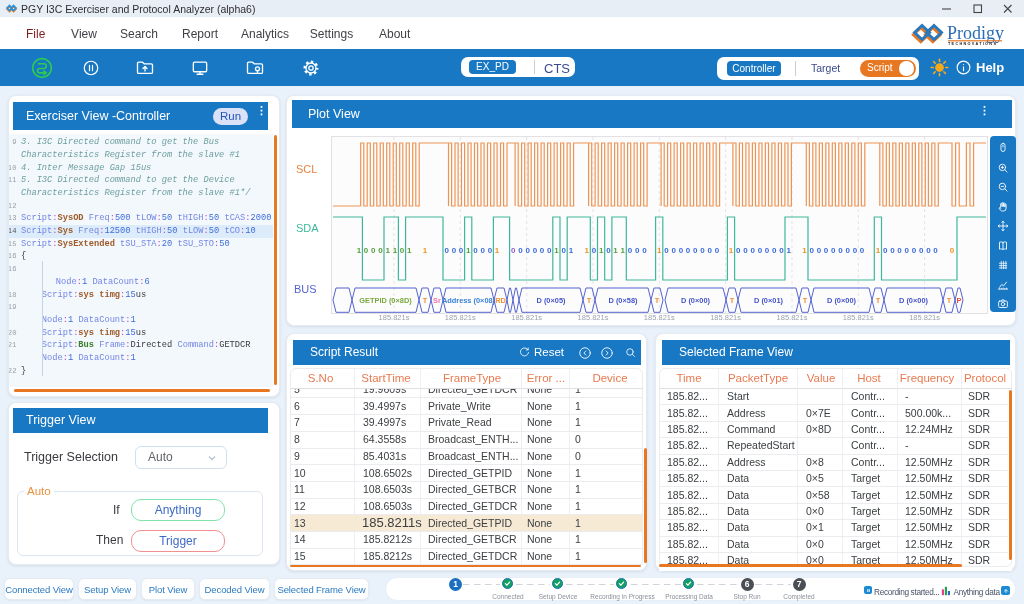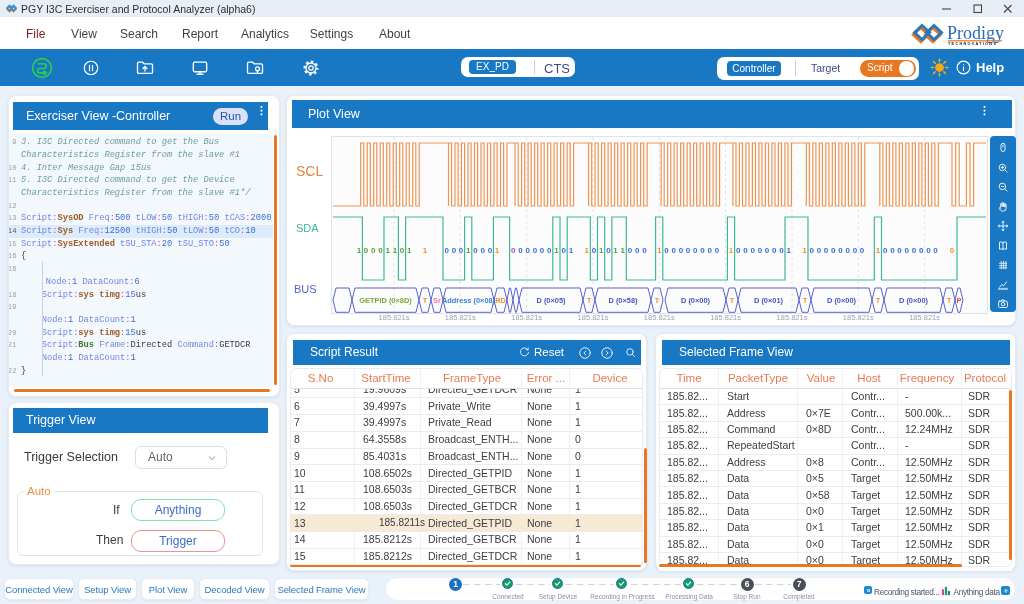--- a/index.html
+++ b/index.html
@@ -112,21 +112,21 @@
     <span style="position:absolute;left:-2px;top:78.3px;width:9.5px;text-align:right;color:#9aa0a6;font-size:7.2px;line-height:12.7px">13</span>
     <span style="position:absolute;left:12px;top:78.3px;white-space:pre"><i style="color:#7486e4">Script</i><i style="color:#bb44bb">:</i><b style="color:#9e5a28">SysOD</b> <i style="color:#7486e4">Freq</i><i style="color:#bb44bb">:</i><i style="color:#3d6cd8">500</i> <i style="color:#7486e4">tLOW</i><i style="color:#bb44bb">:</i><i style="color:#3d6cd8">50</i> <i style="color:#7486e4">tHIGH</i><i style="color:#bb44bb">:</i><i style="color:#3d6cd8">50</i> <i style="color:#7486e4">tCAS</i><i style="color:#bb44bb">:</i><i style="color:#3d6cd8">2000</i></span>
     <div style="position:absolute;left:0;top:91.0px;width:100%;height:12.7px;background:#ddecfa"></div>
     <span style="position:absolute;left:-2px;top:91.0px;width:9.5px;text-align:right;color:#555;font-size:7.2px;line-height:12.7px">14</span>
     <span style="position:absolute;left:12px;top:91.0px;white-space:pre"><i style="color:#7486e4">Script</i><i style="color:#bb44bb">:</i><b style="color:#9e5a28">Sys</b> <i style="color:#7486e4">Freq</i><i style="color:#bb44bb">:</i><i style="color:#3d6cd8">12500</i> <i style="color:#7486e4">tHIGH</i><i style="color:#bb44bb">:</i><i style="color:#3d6cd8">50</i> <i style="color:#7486e4">tLOW</i><i style="color:#bb44bb">:</i><i style="color:#3d6cd8">50</i> <i style="color:#7486e4">tCO</i><i style="color:#bb44bb">:</i><i style="color:#3d6cd8">10</i></span>
     <span style="position:absolute;left:-2px;top:103.7px;width:9.5px;text-align:right;color:#9aa0a6;font-size:7.2px;line-height:12.7px">15</span>
     <span style="position:absolute;left:12px;top:103.7px;white-space:pre"><i style="color:#7486e4">Script</i><i style="color:#bb44bb">:</i><b style="color:#9e5a28">SysExtended</b> <i style="color:#7486e4">tSU_STA</i><i style="color:#bb44bb">:</i><i style="color:#3d6cd8">20</i> <i style="color:#7486e4">tSU_STO</i><i style="color:#bb44bb">:</i><i style="color:#3d6cd8">50</i></span>
     <span style="position:absolute;left:-2px;top:116.4px;width:9.5px;text-align:right;color:#9aa0a6;font-size:7.2px;line-height:12.7px">16</span>
     <span style="position:absolute;left:12px;top:116.4px;white-space:pre"><i style="color:#38383d">{</i></span>
     <span style="position:absolute;left:-2px;top:129.1px;width:9.5px;text-align:right;color:#9aa0a6;font-size:7.2px;line-height:12.7px">16</span>
-    <span style="position:absolute;left:16px;top:141.8px;white-space:pre">    <i style="color:#7486e4">Node</i><i style="color:#bb44bb">:</i><i style="color:#3d6cd8">1</i> <i style="color:#7486e4">DataCount</i><i style="color:#bb44bb">:</i><i style="color:#3d6cd8">6</i></span>
+    <span style="position:absolute;left:26px;top:141.8px;white-space:pre">    <i style="color:#7486e4">Node</i><i style="color:#bb44bb">:</i><i style="color:#3d6cd8">1</i> <i style="color:#7486e4">DataCount</i><i style="color:#bb44bb">:</i><i style="color:#3d6cd8">6</i></span>
     <span style="position:absolute;left:-2px;top:154.5px;width:9.5px;text-align:right;color:#9aa0a6;font-size:7.2px;line-height:12.7px">18</span>
     <span style="position:absolute;left:12px;top:154.5px;white-space:pre">    <i style="color:#7486e4">Script</i><i style="color:#bb44bb">:</i><b style="color:#9e5a28">sys</b> <b style="color:#9e5a28">timg</b><i style="color:#bb44bb">:</i><i style="color:#3d6cd8">15</i><i style="color:#38383d">us</i></span>
     <span style="position:absolute;left:-2px;top:167.2px;width:9.5px;text-align:right;color:#9aa0a6;font-size:7.2px;line-height:12.7px">19</span>
     <span style="position:absolute;left:12px;top:179.9px;white-space:pre">    <i style="color:#7486e4">Node</i><i style="color:#bb44bb">:</i><i style="color:#3d6cd8">1</i> <i style="color:#7486e4">DataCount</i><i style="color:#bb44bb">:</i><i style="color:#3d6cd8">1</i></span>
     <span style="position:absolute;left:-2px;top:192.6px;width:9.5px;text-align:right;color:#9aa0a6;font-size:7.2px;line-height:12.7px">20</span>
     <span style="position:absolute;left:12px;top:192.6px;white-space:pre">    <i style="color:#7486e4">Script</i><i style="color:#bb44bb">:</i><b style="color:#9e5a28">sys</b> <b style="color:#9e5a28">timg</b><i style="color:#bb44bb">:</i><i style="color:#3d6cd8">15</i><i style="color:#38383d">us</i></span>
     <span style="position:absolute;left:-2px;top:205.3px;width:9.5px;text-align:right;color:#9aa0a6;font-size:7.2px;line-height:12.7px">21</span>
     <span style="position:absolute;left:12px;top:205.3px;white-space:pre">    <i style="color:#7486e4">Script</i><i style="color:#bb44bb">:</i><b style="color:#3a7d2c">Bus</b> <i style="color:#7486e4">Frame</i><i style="color:#bb44bb">:</i><i style="color:#38383d">Directed</i> <i style="color:#7486e4">Command</i><i style="color:#bb44bb">:</i><i style="color:#38383d">GETDCR</i></span>
     <span style="position:absolute;left:12px;top:218.0px;white-space:pre">    <i style="color:#7486e4">Node</i><i style="color:#bb44bb">:</i><i style="color:#3d6cd8">1</i> <i style="color:#7486e4">DataCount</i><i style="color:#bb44bb">:</i><i style="color:#3d6cd8">1</i></span>
     <span style="position:absolute;left:-2px;top:230.7px;width:9.5px;text-align:right;color:#9aa0a6;font-size:7.2px;line-height:12.7px">22</span>
@@ -144,21 +144,21 @@
   </svg>
 <div class="abs" style="left:17px;top:491px;width:246px;height:65px;border:1px solid #dce6f0;border-radius:6px"></div>
 <div class="abs" style="left:24px;top:485px;background:#fff;padding:0 3px;font-size:11.5px;color:#e8923f">Auto</div>
 <div class="abs" style="left:113px;top:503px;font-size:12px;color:#3a3a40">If</div>
 <div class="abs" style="left:131px;top:499px;width:94px;height:22px;border:1.4px solid #7fe3ab;border-radius:10px;font-size:12px;color:#3f6ac4;text-align:center;line-height:20px">Anything</div>
 <div class="abs" style="left:96px;top:533px;font-size:12px;color:#3a3a40">Then</div>
 <div class="abs" style="left:131px;top:530px;width:94px;height:22px;border:1.4px solid #f09090;border-radius:10px;font-size:12px;color:#3f6ac4;text-align:center;line-height:20px">Trigger</div>
 <div class="card" style="left:286px;top:95px;width:730px;height:231px"></div>
 <div class="hdr" style="left:292px;top:100px;width:720px;height:28px;line-height:28px;padding-left:16px">Plot View</div>
 <div class="abs" style="left:979px;top:108px;color:#fff;font-size:11px;font-weight:bold;line-height:5px">⋮</div>
-<div class="abs" style="left:296px;top:163px;font-size:14px;color:#e8833f">SCL</div>
+<div class="abs" style="left:296px;top:163px;font-size:11px;color:#e8833f">SCL</div>
 <div class="abs" style="left:296px;top:222px;font-size:11px;color:#3eb79b">SDA</div>
 <div class="abs" style="left:294px;top:283px;font-size:11px;color:#5463cf">BUS</div>
 <svg style="position:absolute;left:331px;top:136px" width="657" height="190" viewBox="0 0 657 190">
     <rect x="0.5" y="0.5" width="656" height="177" fill="#fcfcfd" stroke="#e2e2e6" stroke-width="1"></rect>
     <line x1="63.0" y1="1" x2="63.0" y2="177" stroke="#e3e3e8" stroke-width="1" stroke-dasharray="3 3"></line>
     <text x="63.0" y="184" font-size="7.5" fill="#9aa3ad" text-anchor="middle">185.821s</text>
     <line x1="129.3" y1="1" x2="129.3" y2="177" stroke="#e3e3e8" stroke-width="1" stroke-dasharray="3 3"></line>
     <text x="129.3" y="184" font-size="7.5" fill="#9aa3ad" text-anchor="middle">185.821s</text>
     <line x1="195.7" y1="1" x2="195.7" y2="177" stroke="#e3e3e8" stroke-width="1" stroke-dasharray="3 3"></line>
     <text x="195.7" y="184" font-size="7.5" fill="#9aa3ad" text-anchor="middle">185.821s</text>
@@ -396,21 +396,21 @@
     <div style="position:absolute;left:285px;top:92.2px;height:16.7px;line-height:16.7px;font-size:10.5px;color:#3c4043">1</div>
     <div style="position:absolute;left:0;top:108.6px;width:353px;height:1px;background:#ececf0"></div>
     <div style="position:absolute;left:4px;top:108.9px;height:16.7px;line-height:16.7px;font-size:10.5px;color:#3c4043">12</div>
     <div style="position:absolute;left:73px;top:108.9px;height:16.7px;line-height:16.7px;font-size:10.5px;color:#3c4043">108.6503s</div>
     <div style="position:absolute;left:138px;top:108.9px;height:16.7px;line-height:16.7px;font-size:10.5px;color:#3c4043">Directed_GETDCR</div>
     <div style="position:absolute;left:237px;top:108.9px;height:16.7px;line-height:16.7px;font-size:10.5px;color:#3c4043">None</div>
     <div style="position:absolute;left:285px;top:108.9px;height:16.7px;line-height:16.7px;font-size:10.5px;color:#3c4043">1</div>
     <div style="position:absolute;left:0;top:125.3px;width:353px;height:1px;background:#ececf0"></div>
     <div style="position:absolute;left:0;top:125.6px;width:353px;height:16.7px;background:#f6ead5"></div>
     <div style="position:absolute;left:4px;top:125.6px;height:16.7px;line-height:16.7px;font-size:10.5px;color:#3c4043">13</div>
-    <div style="position:absolute;left:89px;top:125.6px;height:25px;line-height:16.7px;font-size:10px;color:#3c4043">185.8211s</div>
+    <div style="position:absolute;left:72px;top:125.6px;height:25px;line-height:16.7px;font-size:13px;color:#3c4043">185.8211s</div>
     <div style="position:absolute;left:138px;top:125.6px;height:16.7px;line-height:16.7px;font-size:10.5px;color:#3c4043">Directed_GETPID</div>
     <div style="position:absolute;left:237px;top:125.6px;height:16.7px;line-height:16.7px;font-size:10.5px;color:#3c4043">None</div>
     <div style="position:absolute;left:285px;top:125.6px;height:16.7px;line-height:16.7px;font-size:10.5px;color:#3c4043">1</div>
     <div style="position:absolute;left:0;top:142.0px;width:353px;height:1px;background:#ececf0"></div>
     <div style="position:absolute;left:4px;top:142.3px;height:16.7px;line-height:16.7px;font-size:10.5px;color:#3c4043">14</div>
     <div style="position:absolute;left:73px;top:142.3px;height:16.7px;line-height:16.7px;font-size:10.5px;color:#3c4043">185.8212s</div>
     <div style="position:absolute;left:138px;top:142.3px;height:16.7px;line-height:16.7px;font-size:10.5px;color:#3c4043">Directed_GETBCR</div>
     <div style="position:absolute;left:237px;top:142.3px;height:16.7px;line-height:16.7px;font-size:10.5px;color:#3c4043">None</div>
     <div style="position:absolute;left:285px;top:142.3px;height:16.7px;line-height:16.7px;font-size:10.5px;color:#3c4043">1</div>
     <div style="position:absolute;left:0;top:158.7px;width:353px;height:1px;background:#ececf0"></div>

